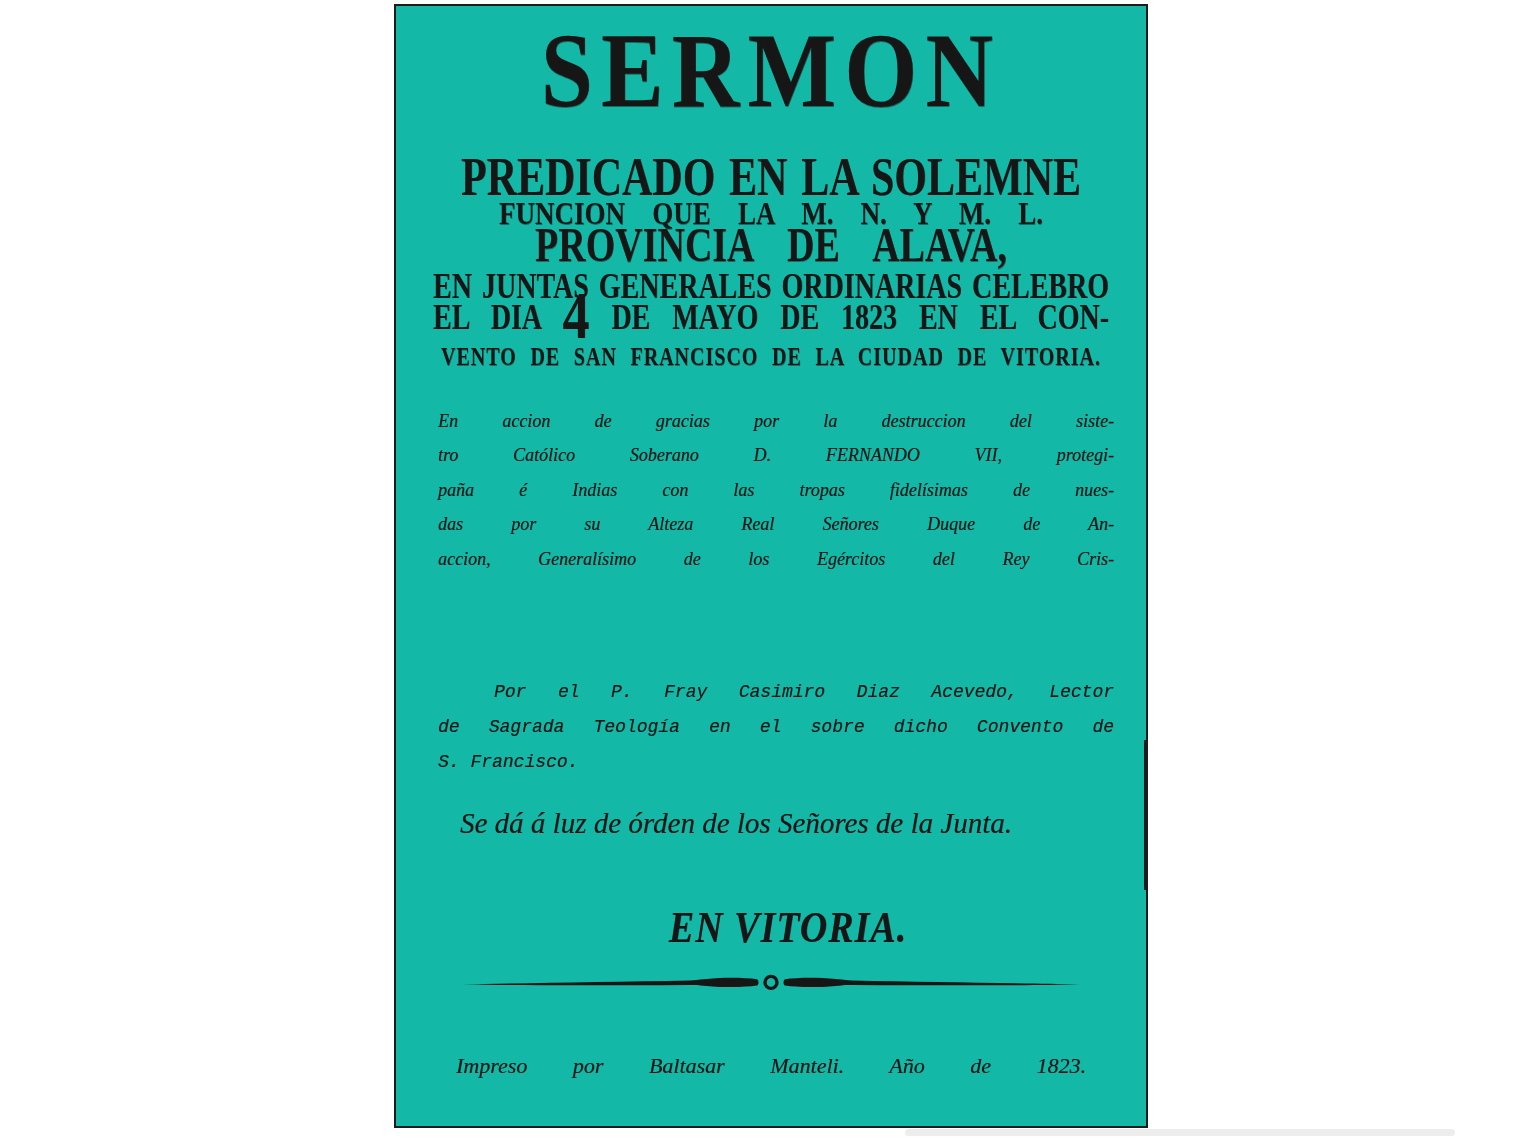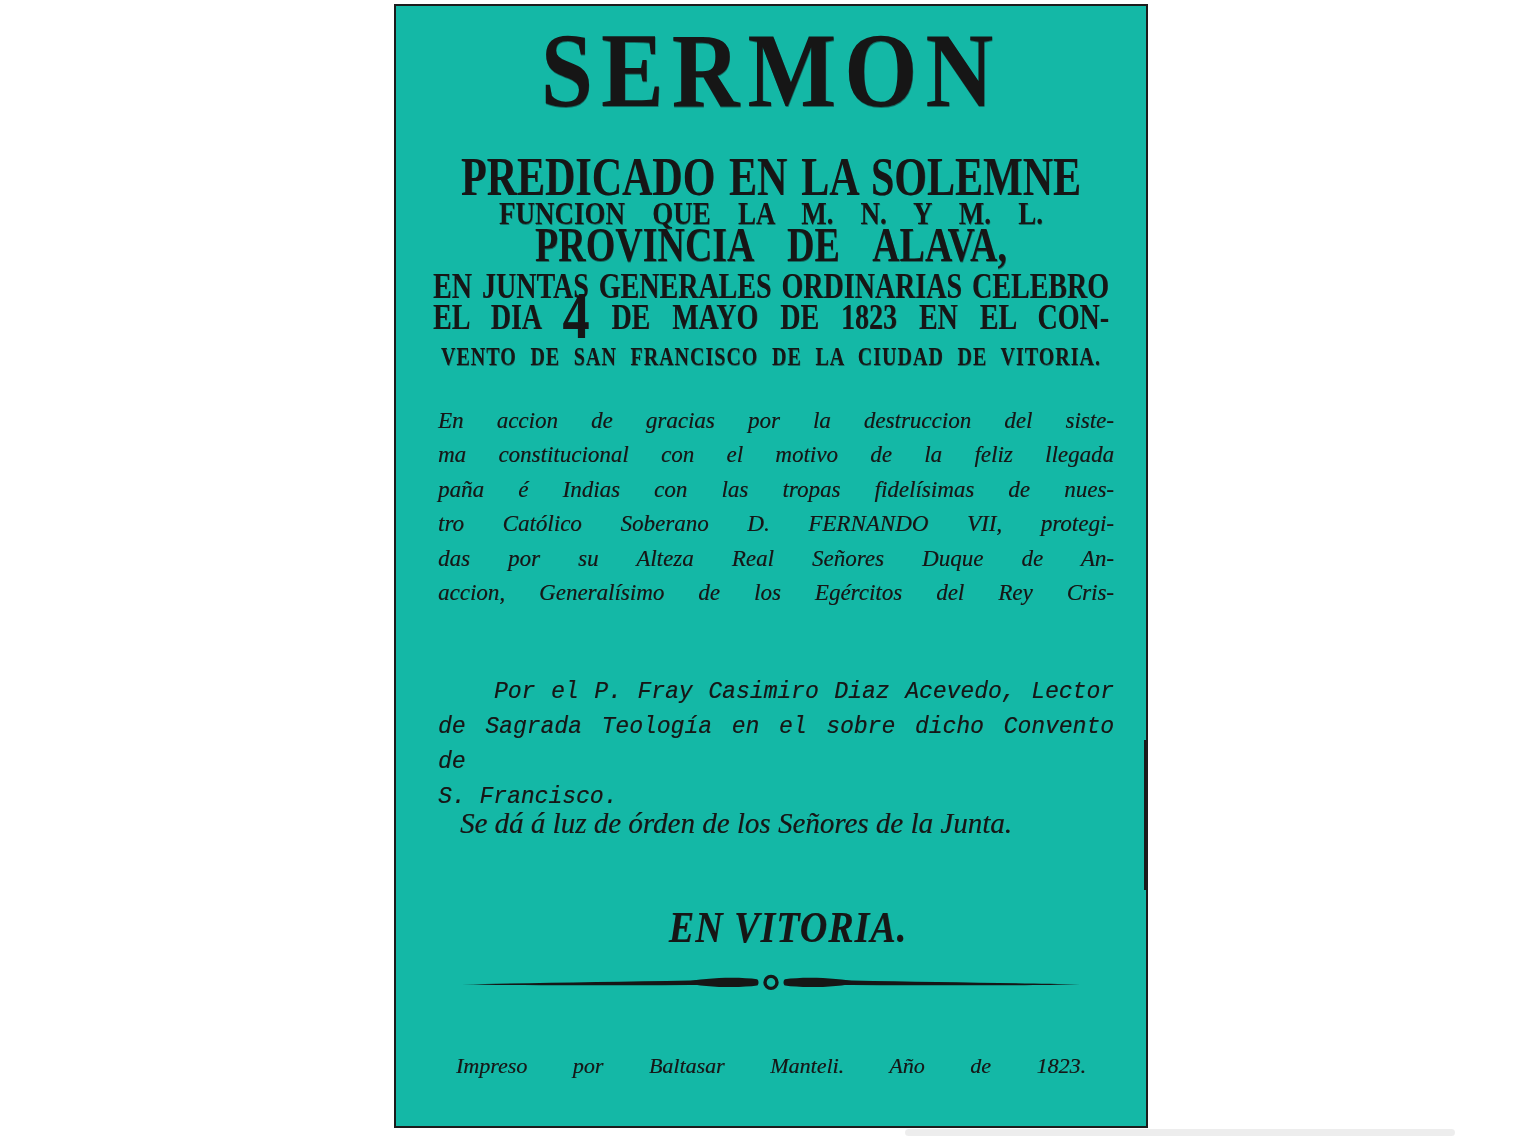--- a/index.html
+++ b/index.html
@@ -32,21 +32,21 @@
   .h5 { left:37px;  top:294px; width:676px; font-size:28px; transform:scaleY(1.25); }
   .h6 { left:45px;  top:337px; width:660px; font-size:20px; letter-spacing:1px; transform:scaleY(1.30); }
   .big-num {
     font-size:54px; line-height:0; position:relative; top:7px; font-weight:bold;
   }
 
   
   .body-block  { left:42px; top:398px; width:676px; }
   .author-block{ left:42px; top:669px; width:676px; }
   .bline {
-    font-style:italic; font-size:23px; line-height:34.4px;
+    font-style:italic; font-size:18px; line-height:34.4px;
     text-align:justify; text-align-last:justify;
   }
   .author-block .bline { line-height:35px;font-family:Liberation Mono, monospace; }
   .bline.noj { text-align-last:left; }
   .indent1 { text-indent:56px; }
 
   .edition {
     left:42px; top:800px; width:676px;
     font-style:italic; font-size:29px; line-height:34px; text-indent:22px;
   }
@@ -92,23 +92,22 @@
   <div class="abs ink hline h5">
     <span>EL DIA</span>
     <span class="big-num">4</span>
     <span>DE MAYO DE 1823 EN EL CON-</span>
   </div>
 
   <div class="abs ink hline h6">VENTO DE SAN FRANCISCO DE LA CIUDAD DE VITORIA.</div>
 
   <div class="abs body-block">
     <div class="ink bline">En accion de gracias por la destruccion del siste-</div>
-    <div class="ink bline">ma constitucional con el motivo de la feliz llegada</div>
+    <div class="ink bline">tro Católico Soberano D. FERNANDO VII, protegi-</div>
     <div class="ink bline">paña é Indias con las tropas fidelísimas de nues-</div>
-    <div class="ink bline">tro Católico Soberano D. FERNANDO VII, protegi-</div>
     <div class="ink bline">das por su Alteza Real Señores Duque de An-</div>
     <div class="ink bline">accion, Generalísimo de los Egércitos del Rey Cris-</div>
   </div>
 
   <div class="abs author-block">
     <div class="ink bline indent1">Por el P. Fray Casimiro Diaz Acevedo, Lector</div>
     <div class="ink bline">de Sagrada Teología en el sobre dicho Convento de</div>
     <div class="ink bline noj">S. Francisco.</div>
   </div>
 

